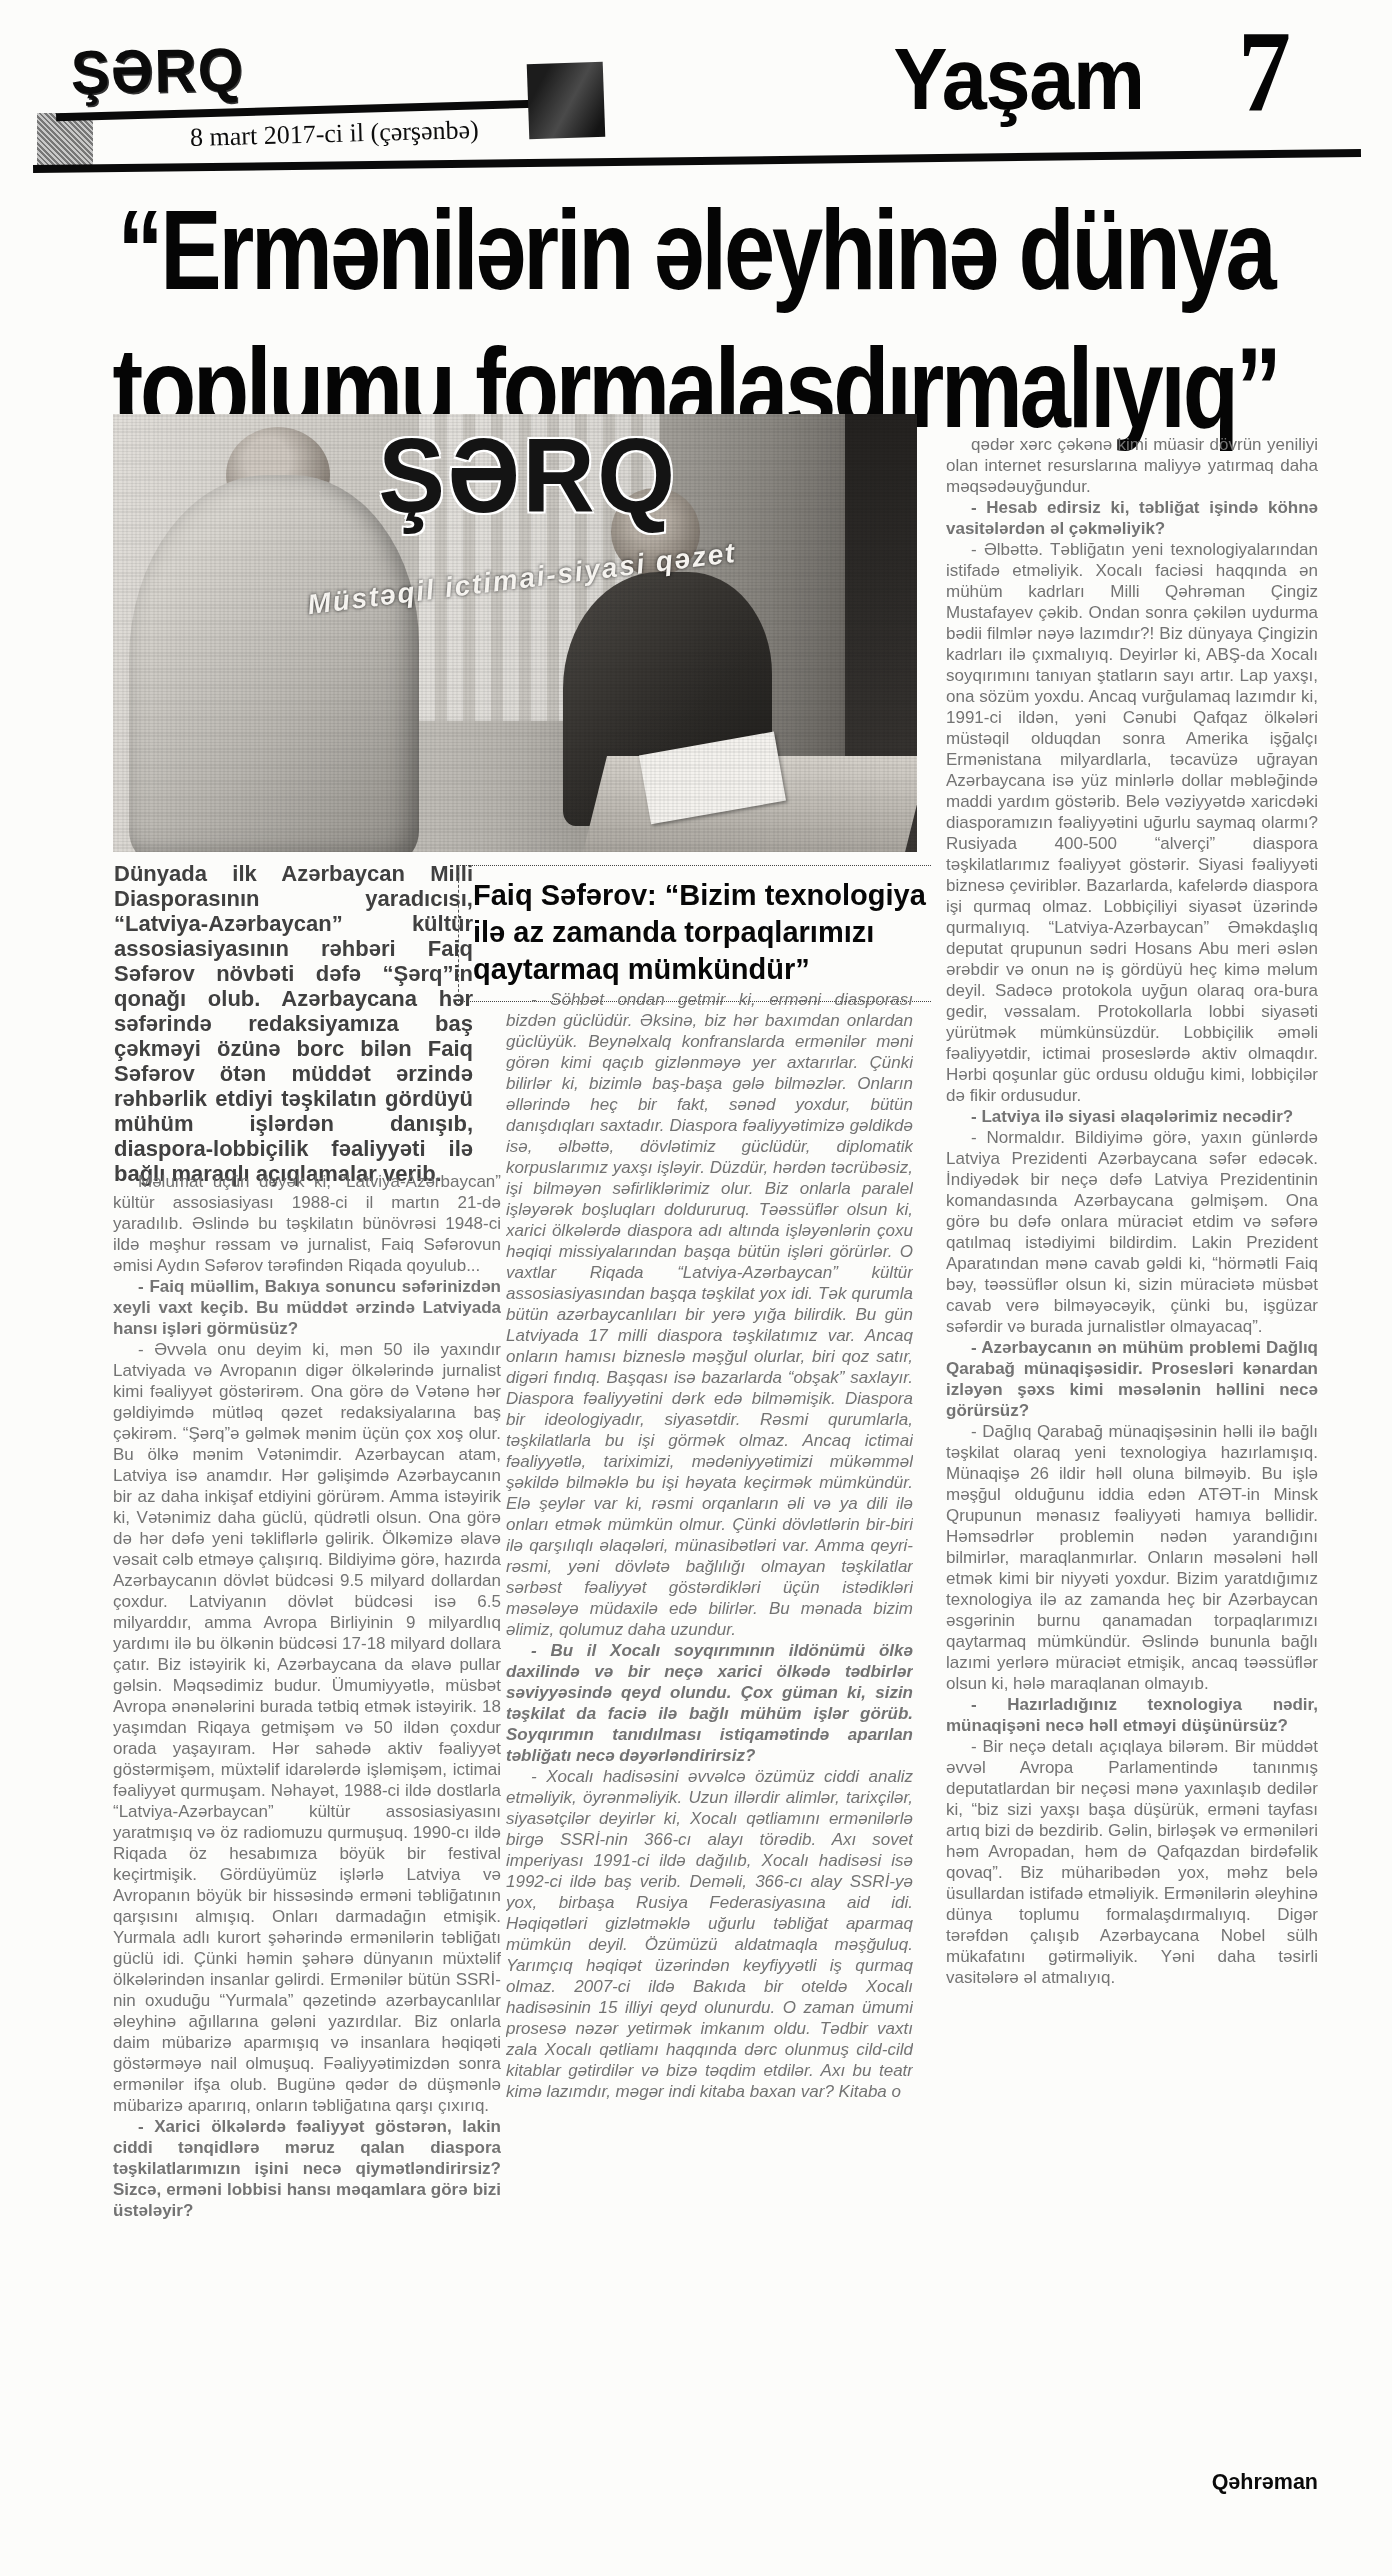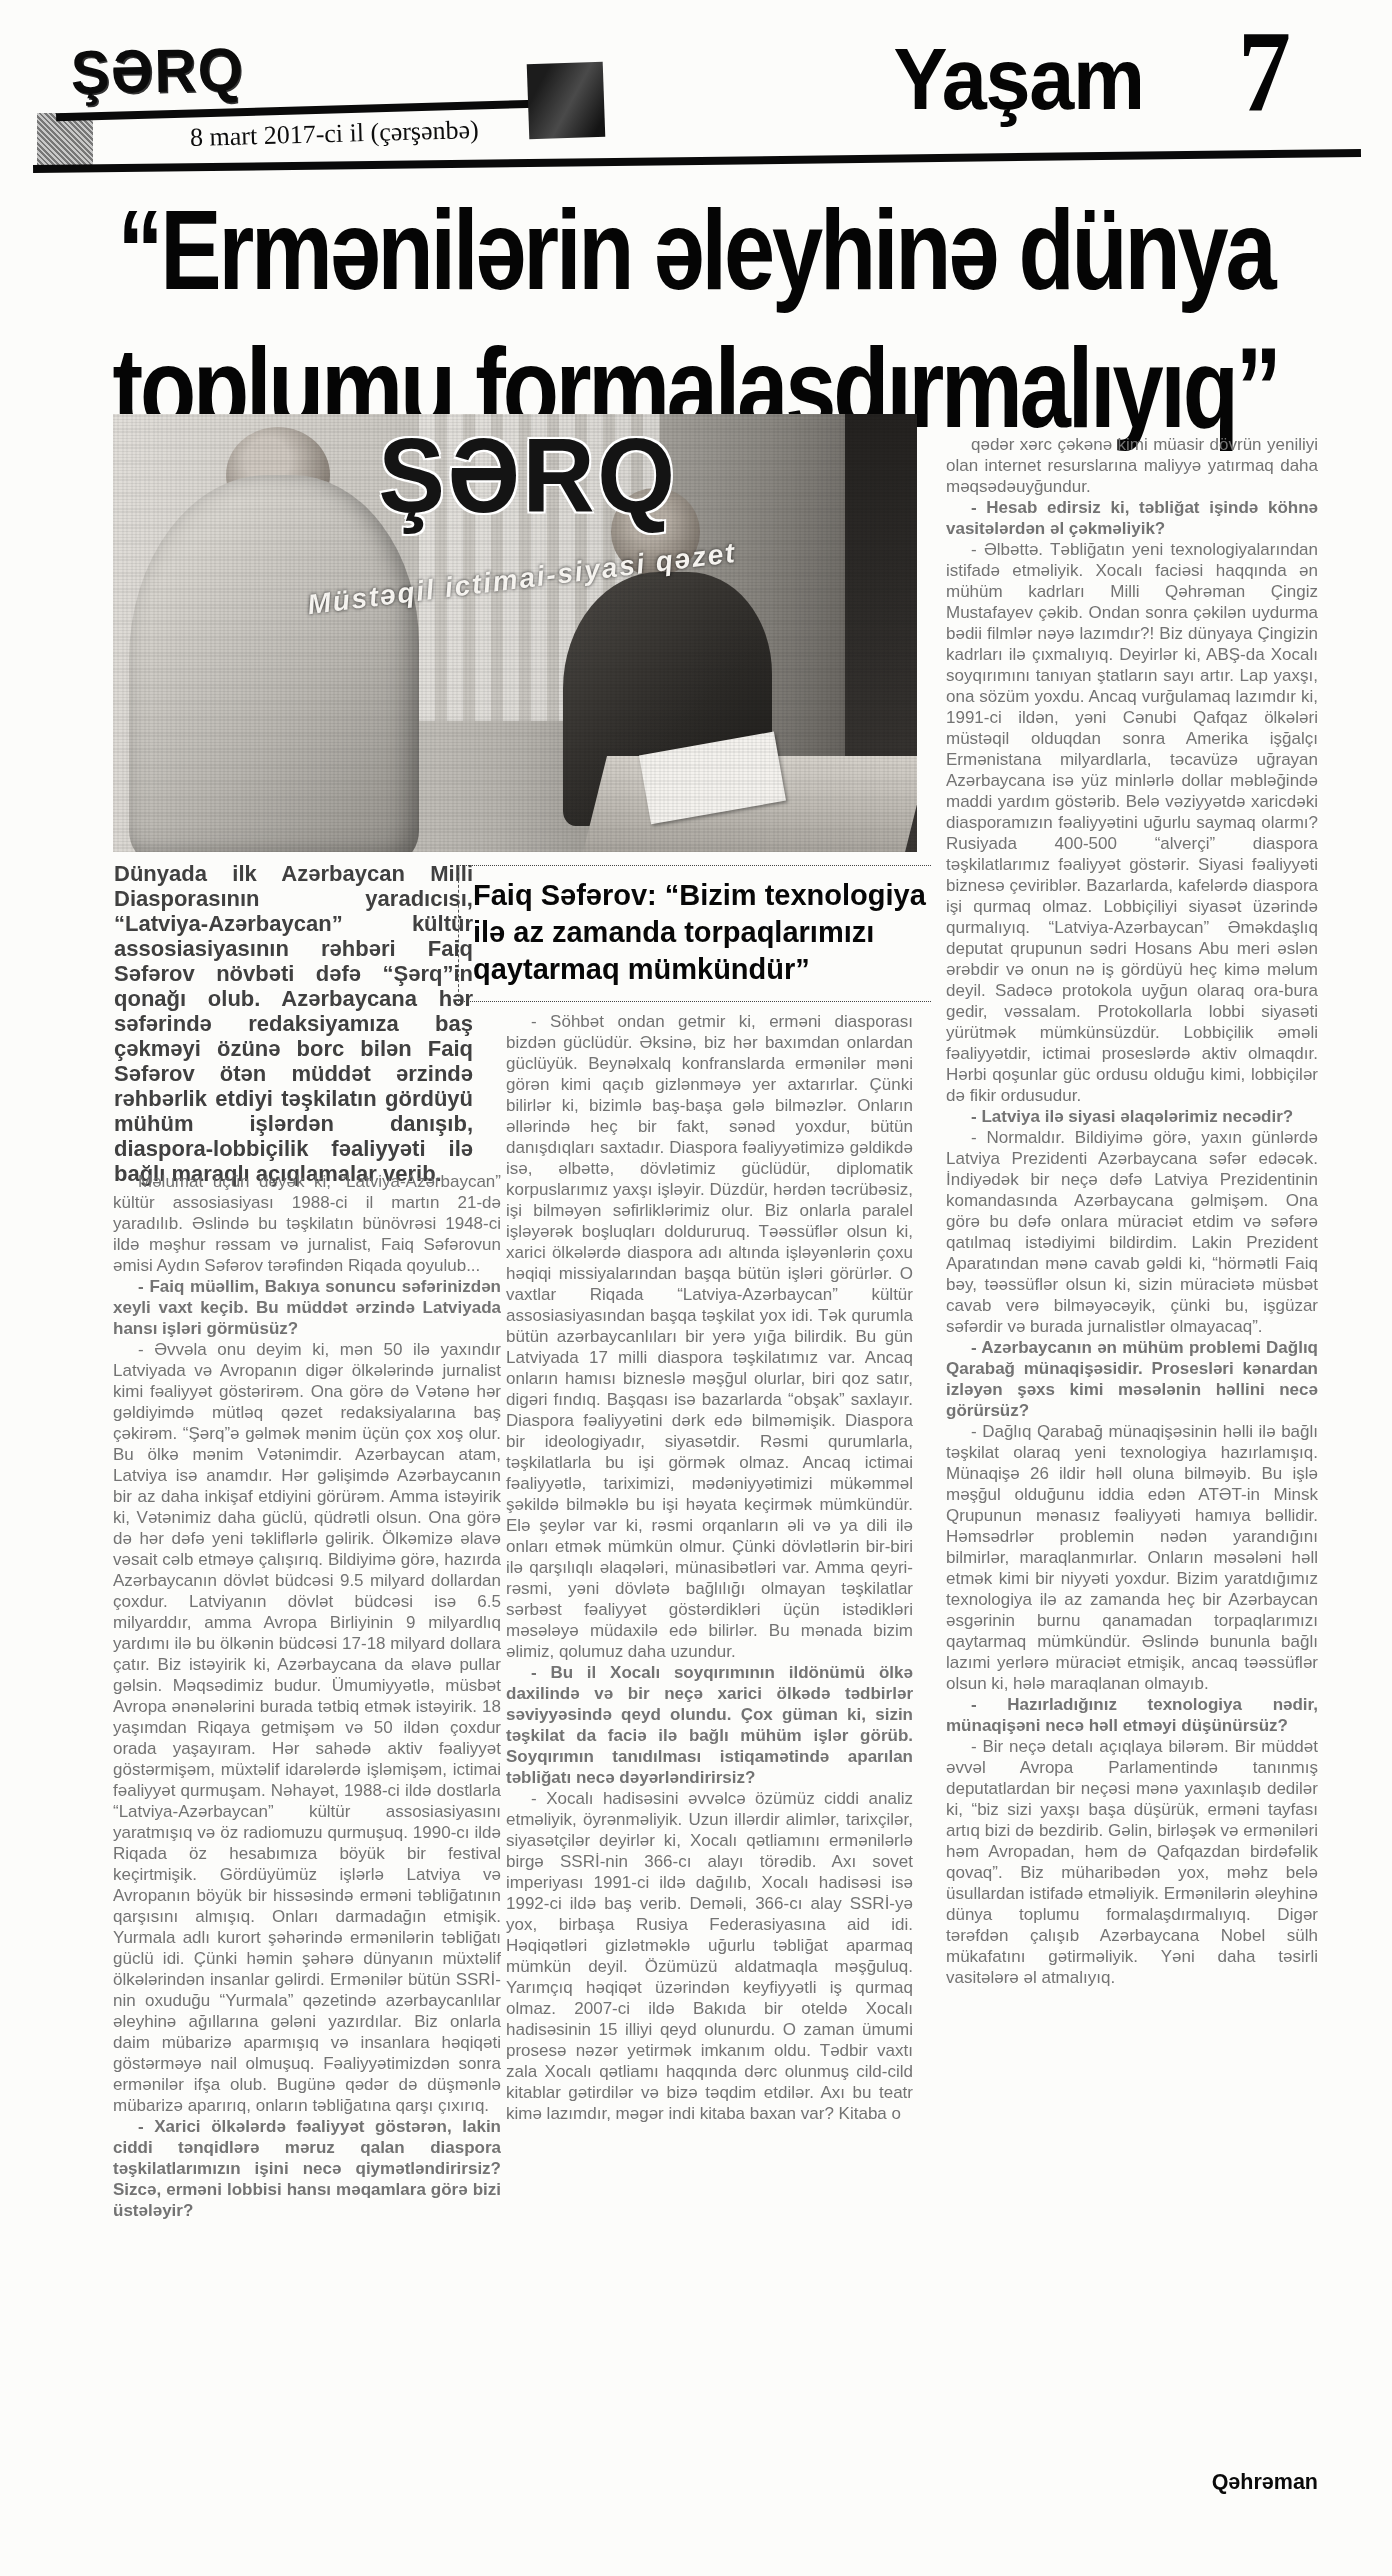--- a/index.html
+++ b/index.html
@@ -55,21 +55,21 @@
   
   .caption{position:absolute;left:114px;top:861px;width:359px;font-size:22px;font-weight:700;
            line-height:25px;text-align:justify;color:#404040;}
   
   .subhead{position:absolute;left:458px;top:865px;width:458px;padding:11.4px 0 12.6px 14px;
            border-top:1.9px dotted #444;border-bottom:1.9px dotted #444;border-left:1.9px dashed #555;
            font-size:29px;font-weight:700;line-height:37px;color:#070707;}
   
   .col{position:absolute;font-size:17px;line-height:21px;text-align:justify;overflow:hidden;color:#737373;}
   #col1{left:113px;top:1171px;width:388px;height:1271px;}
-  #col2{left:506px;top:1011px;width:407px;height:1474px;}
+  #col2{left:506px;top:989px;width:407px;height:1474px;font-style:italic;}
   #col3{left:946px;top:434px;width:372px;height:2030px;}
   .para{margin:0;text-indent:25px;}
   .para.q{font-weight:700;}
   .signature{position:absolute;left:1075px;top:2470px;width:243px;text-align:right;
              font-size:21.5px;font-weight:700;color:#0a0a0a;}
 </style>
 </head>
 <body>
 
 <div id="page">

